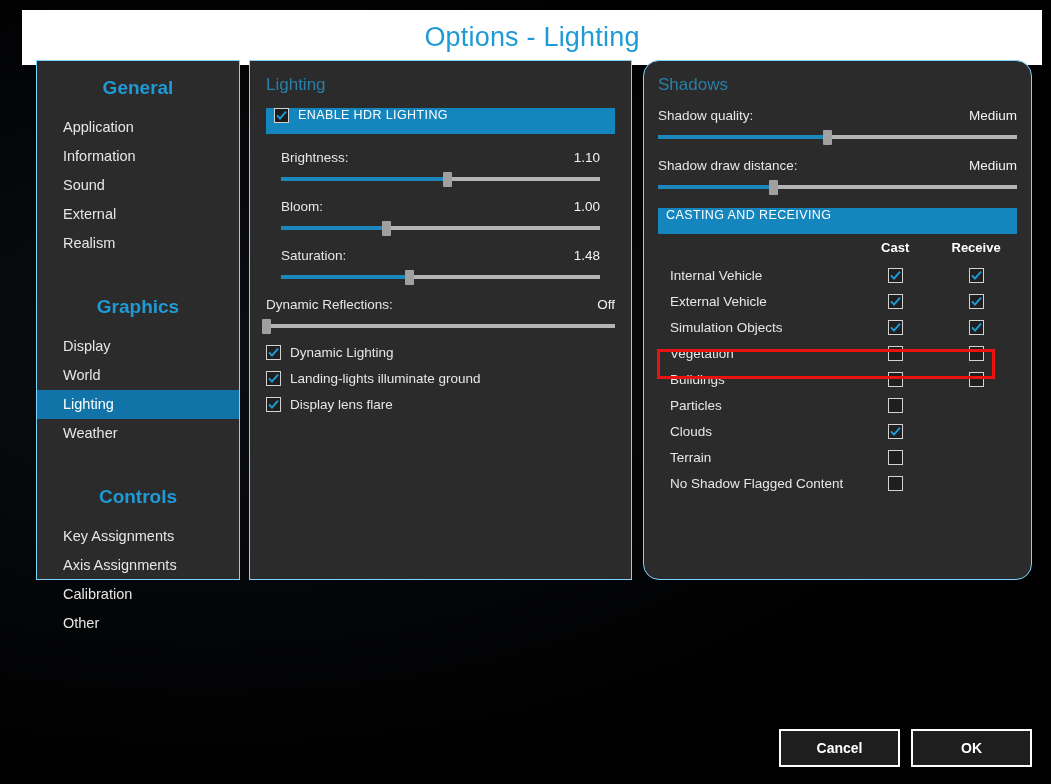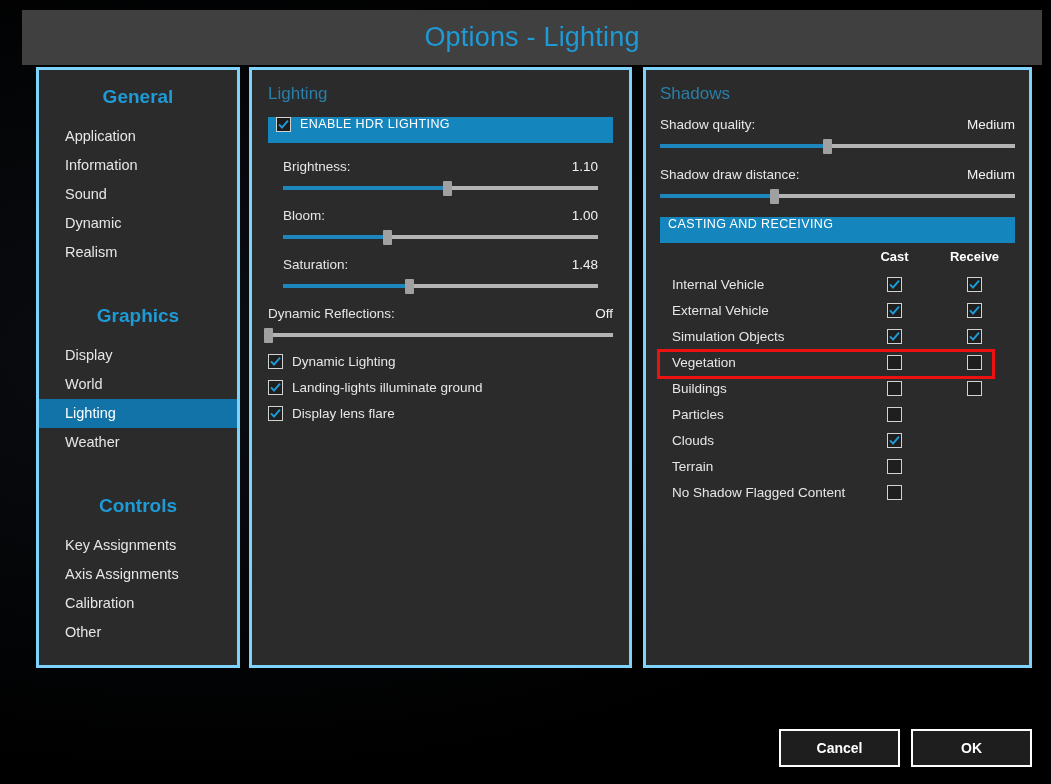--- a/index.html
+++ b/index.html
@@ -22,43 +22,43 @@
       #000000;
   }
 
   
   #titlebar {
     position: absolute;
     left: 22px;
     top: 10px;
     width: 1020px;
     height: 55px;
-    background: #404040;
+    background: #ffffff;
     display: flex;
     align-items: center;
     justify-content: center;
   }
   #titlebar .title-text {
     color: #1e9ad6;
     font-size: 27px;
     font-weight: 400;
     letter-spacing: 0.2px;
   }
 
   
   .panel {
     position: absolute;
     background: #2b2b2b;
-    border: 3px solid #7dd3fc;
-    top: 67px;
-    height: 601px;
+    border: 1px solid #7dd3fc;
+    top: 60px;
+    height: 520px;
   }
   #panel-sidebar { left: 36px;  width: 204px; }
   #panel-lighting { left: 249px; width: 383px; }
-  #panel-shadows  { left: 643px; width: 389px; }
+  #panel-shadows  { left: 643px; width: 389px; border-radius: 16px; }
 
   .panel-heading {
     color: #2a7fa8;
     font-size: 17px;
     font-weight: 400;
   }
 
   
   .side-group-title {
     text-align: center;
@@ -237,21 +237,21 @@
 <div id="titlebar">
   <span class="title-text">Options - Lighting</span>
 </div>
 
 <div class="panel" id="panel-sidebar">
   <div id="sidebar-groups">
       <div class="side-group-title">General</div>
       <div class="side-item"><span>Application</span></div>
       <div class="side-item"><span>Information</span></div>
       <div class="side-item"><span>Sound</span></div>
-      <div class="side-item"><span>Dynamic</span></div>
+      <div class="side-item"><span>External</span></div>
       <div class="side-item"><span>Realism</span></div>
       <div style="height:22px"></div>
       <div class="side-group-title">Graphics</div>
       <div class="side-item"><span>Display</span></div>
       <div class="side-item"><span>World</span></div>
       <div class="side-item selected"><span>Lighting</span></div>
       <div class="side-item"><span>Weather</span></div>
       <div style="height:22px"></div>
       <div class="side-group-title">Controls</div>
       <div class="side-item"><span>Key Assignments</span></div>

